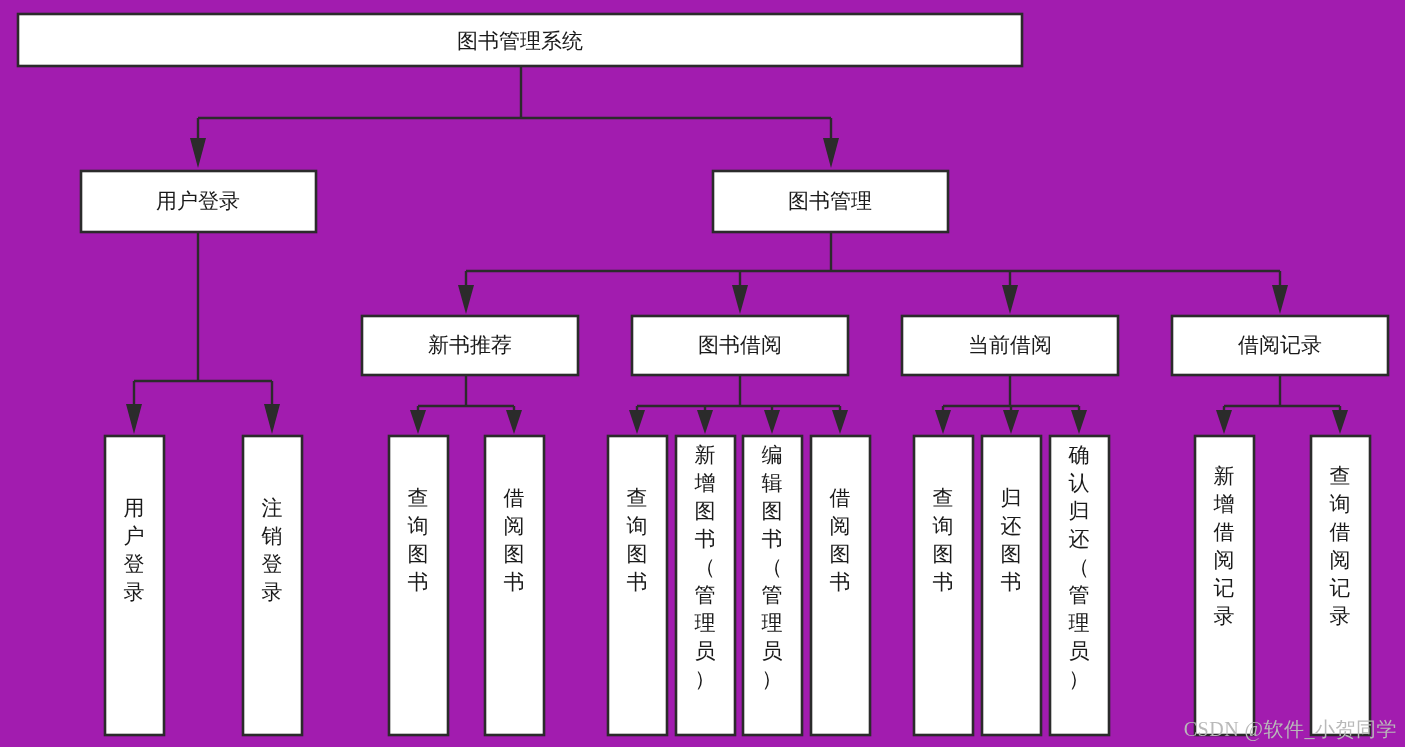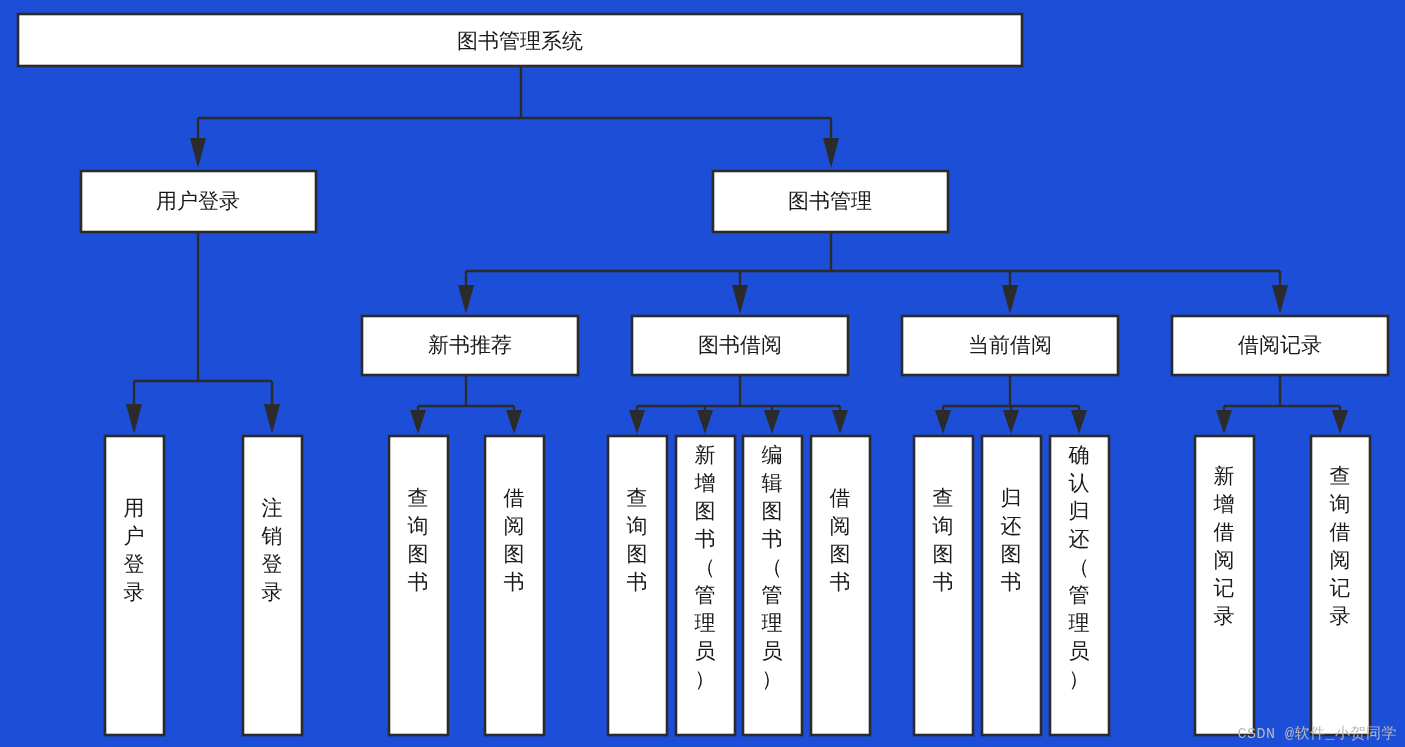--- a/index.html
+++ b/index.html
@@ -10,21 +10,21 @@
   body {
     width: 1405px;
     height: 747px;
     font-family: "DejaVu Sans", "Liberation Sans", sans-serif;
     overflow: hidden;
   }
   #diagram-root {
     position: relative;
     width: 1405px;
     height: 747px;
-    background: #1d4ed8;
+    background: #a21caf;
   }
   svg#flow-svg {
     position: absolute;
     top: 0;
     left: 0;
     width: 1405px;
     height: 747px;
     display: block;
   }
   .node-box {
@@ -51,22 +51,22 @@
     fill: none;
   }
   .arrow-head {
     fill: #2b2b2b;
     stroke: none;
   }
   .watermark {
     position: absolute;
     right: 8px;
     bottom: 4px;
-    font-family: Liberation Mono, monospace;
-    font-size: 15px;
+    font-family: Liberation Serif, serif;
+    font-size: 20px;
     color: #b9b9b9;
     letter-spacing: 0.5px;
     white-space: nowrap;
     user-select: none;
   }
 </style>
 </head>
 <body>
 
 <div id="diagram-root">

